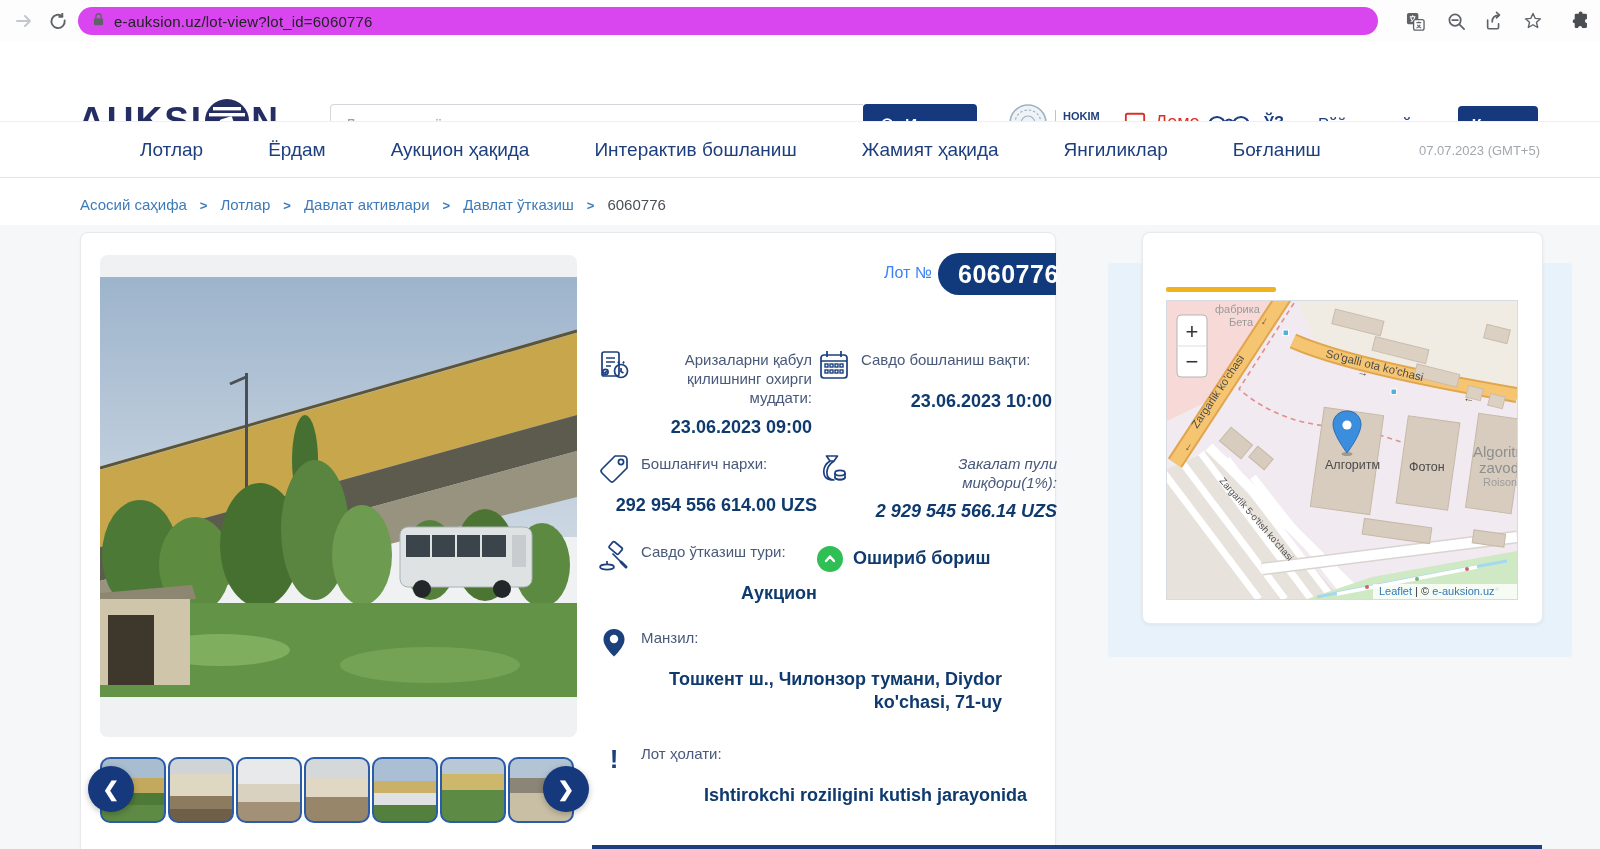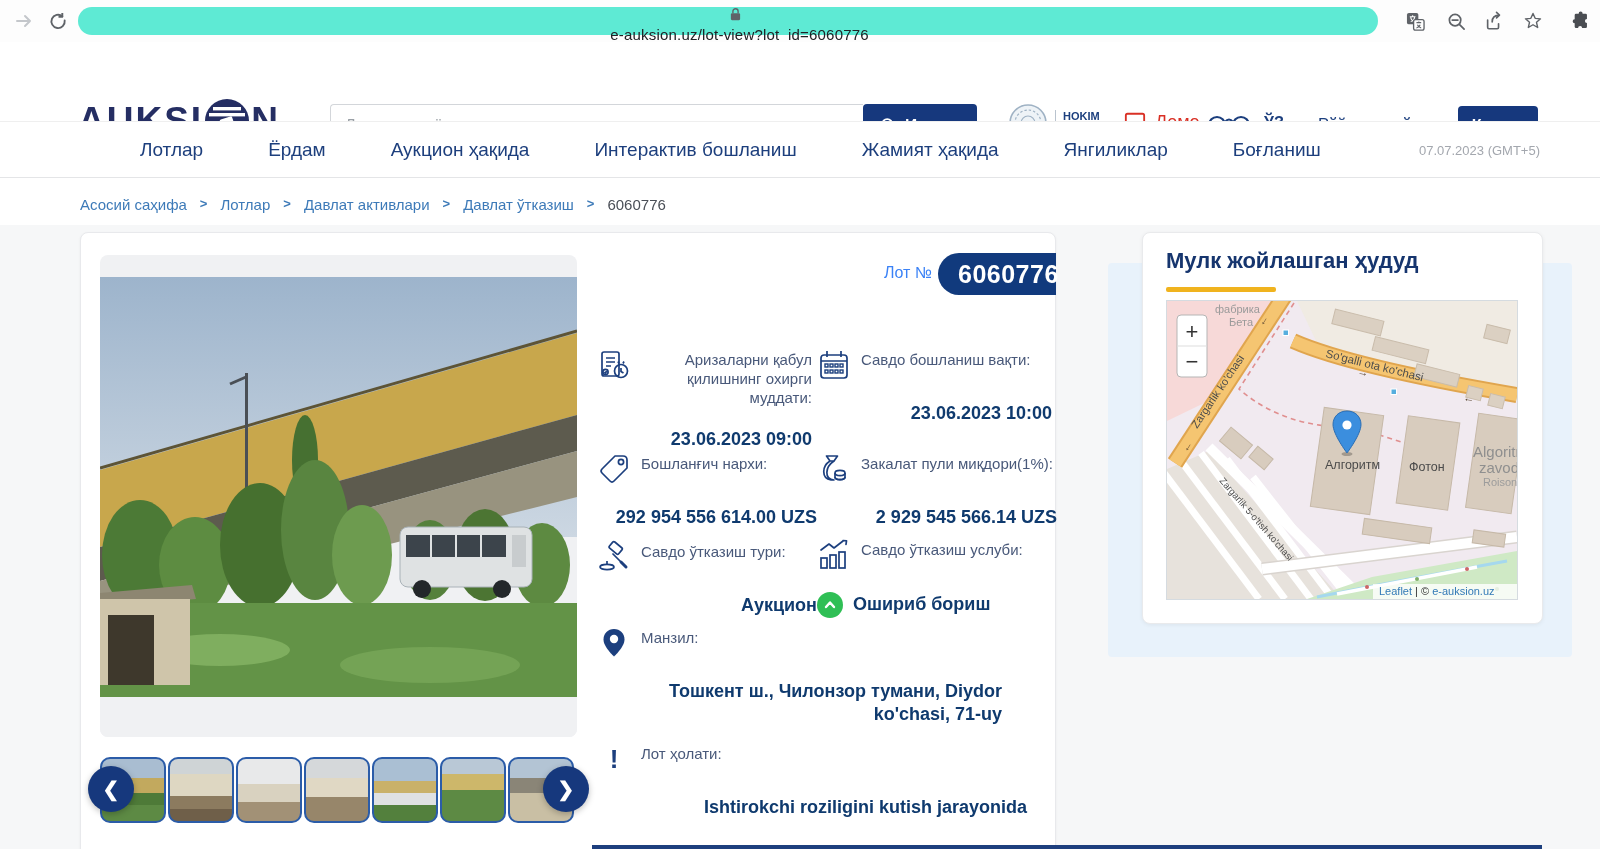--- a/index.html
+++ b/index.html
@@ -2,21 +2,21 @@
 <html><head>
 <meta charset="utf-8">
 <style>
   html,body{margin:0;padding:0;background:#e9e9e9;}
   #screen{position:relative;width:1600px;height:849px;overflow:hidden;background:#ffffff;
           font-family:"Liberation Sans",sans-serif;-webkit-font-smoothing:antialiased;}
 
   
   .browser-bar{position:absolute;left:0;top:0;width:1600px;height:42px;background:#fdfdfd;border-bottom:1px solid #dcdee1;}
   .b-icon{position:absolute;top:9px;width:24px;height:24px;display:flex;align-items:center;justify-content:center;}
-  .url-pill{position:absolute;left:78px;top:7px;width:1300px;height:28px;background:#5eead4;border-radius:14px;display:flex;align-items:center;padding-left:14px;box-sizing:border-box;flex-direction:column;}
+  .url-pill{position:absolute;left:78px;top:7px;width:1300px;height:28px;background:#d946ef;border-radius:14px;display:flex;align-items:center;padding-left:14px;box-sizing:border-box;}
   .url-text{font-size:15px;color:#202124;margin-left:9px;letter-spacing:.2px;}
 
   
   .site-header{position:absolute;left:0;top:42px;width:1600px;height:79px;background:#fff;}
   .logo{position:absolute;left:78px;top:56px;display:flex;align-items:center;font-size:37px;font-weight:800;color:#252e63;letter-spacing:2px;}
   .search-input{position:absolute;left:330px;top:62px;width:533px;height:43px;border:1px solid #d3d6da;border-right:none;border-radius:4px 0 0 4px;box-sizing:border-box;padding:0 14px;font-size:16px;color:#333;outline:none;background:#fff;}
   .search-input::placeholder{color:#9aa0a6;}
   .search-btn{position:absolute;left:863px;top:62px;width:114px;height:43px;background:#16387d;color:#fff;border:none;border-radius:4px;font-size:17px;font-weight:700;display:flex;align-items:center;justify-content:center;gap:8px;cursor:pointer;}
   .hokim{position:absolute;left:1008px;top:61px;display:flex;align-items:center;gap:7px;}
   .hokim-text{border-left:1.5px solid #b9c3ce;padding-left:7px;font-size:11px;font-weight:700;color:#1c3f7e;line-height:1.2;}
@@ -26,21 +26,21 @@
   .caret{width:0;height:0;border-left:5px solid transparent;border-right:5px solid transparent;border-top:6px solid #1c3f7e;margin-top:2px;}
   .register{position:absolute;left:1318px;top:73px;font-size:16.5px;color:#1c3f7e;text-decoration:none;}
   .login-btn{position:absolute;left:1458px;top:64px;width:80px;height:40px;background:#16387d;color:#fff;border:none;border-radius:4px;font-size:16px;font-weight:700;cursor:pointer;}
 
   
   .nav-bar{position:absolute;left:0;top:121px;width:1600px;height:57px;background:#fff;border-top:1px solid #efefef;border-bottom:1px solid #e4e5e7;display:flex;align-items:center;padding-left:140px;box-sizing:border-box;gap:65px;}
   .nav-item{font-size:19px;font-weight:500;color:#1d3f7d;text-decoration:none;white-space:nowrap;}
   .nav-date{position:absolute;right:60px;top:21px;font-size:13px;color:#a3a7ae;}
 
   
-  .breadcrumb{position:absolute;left:80px;top:196px;display:flex;align-items:flex-start;gap:13px;font-size:15px;}
+  .breadcrumb{position:absolute;left:80px;top:196px;display:flex;align-items:flex-end;gap:13px;font-size:15px;}
   .crumb{color:#3d7ab8;text-decoration:none;}
   .crumb-sep{color:#3d7ab8;font-size:13px;font-weight:700;}
   .crumb-last{color:#4a4f57;}
 
   
   .main-bg{position:absolute;left:0;top:225px;width:1600px;height:624px;background:#f6f7f8;}
   .blue-band{position:absolute;left:1108px;top:263px;width:464px;height:394px;background:#e8f2fb;border-radius:4px;}
 
   
   .lot-card{position:absolute;left:80px;top:232px;width:976px;height:630px;background:#fff;border:1px solid #e8e9ec;border-radius:8px;box-shadow:0 1px 3px rgba(0,0,0,.05);box-sizing:border-box;}
@@ -56,21 +56,21 @@
   .gal-btn{position:absolute;top:766px;width:46px;height:46px;border-radius:50%;background:#16387d;color:#fff;border:none;font-size:20px;font-weight:700;display:flex;align-items:center;justify-content:center;cursor:pointer;box-shadow:0 2px 6px rgba(0,0,0,.25);z-index:5;}
 
   .lot-title{position:absolute;left:597px;top:250px;width:292px;font-size:21px;font-weight:700;color:#103a6e;line-height:26px;}
   .lot-no-label{position:absolute;left:884px;top:264px;font-size:16px;color:#3b82f6;}
   .lot-no-badge{position:absolute;left:938px;top:253px;width:118px;height:42px;background:#113a7d;border-radius:21px 0 0 21px;color:#fff;font-size:25px;font-weight:700;display:flex;align-items:center;padding-left:20px;box-sizing:border-box;letter-spacing:.5px;}
 
   .cell{position:absolute;text-align:right;}
   .cell-head{display:flex;align-items:flex-start;gap:10px;}
   .cell-head .ic{flex:0 0 34px;height:34px;display:flex;align-items:center;justify-content:center;}
   .lbl{font-size:15px;color:#49597a;line-height:1.28;padding-top:2px;}
-  .val{margin-top:20px;font-size:18px;font-weight:700;color:#0f3a6e;line-height:1.3;}
+  .val{margin-top:8px;font-size:18px;font-weight:700;color:#0f3a6e;line-height:1.3;}
   .val-flex{display:flex;align-items:center;gap:10px;}
   .green-dot{width:26px;height:26px;border-radius:50%;background:#2fbf55;display:flex;align-items:center;justify-content:center;flex:0 0 26px;}
   .excl{font-size:26px;font-weight:800;color:#1c3f7e;line-height:1;}
 
   
   .map-card{position:absolute;left:1142px;top:232px;width:401px;height:392px;background:#fff;border:1px solid #e9eaec;border-radius:8px;box-shadow:0 1px 4px rgba(0,0,0,.06);box-sizing:border-box;}
   .map-title{position:absolute;left:1166px;top:248px;font-size:22px;font-weight:700;color:#16356e;}
   .map-underline{position:absolute;left:1166px;top:287px;width:110px;height:5px;background:#f0b31e;border-radius:2px;}
   .map-box{position:absolute;left:1166px;top:300px;width:352px;height:300px;border:1px solid #d5dbe0;box-sizing:border-box;overflow:hidden;}
 
@@ -339,21 +339,21 @@
         <svg width="34" height="34" viewBox="0 0 34 34" fill="none" stroke="#1c3f7e" stroke-width="1.7">
           <path d="M18 4 h8 q4 0 4 4 v8 l-13 13 q-2 2 -4 0 l-8 -8 q-2 -2 0 -4 z" stroke-linejoin="round"></path>
           <circle cx="24" cy="10" r="2.6"></circle>
         </svg>
       </span>
       <span class="lbl">Бошланғич нархи:</span>
     </div>
     <div class="val">292 954 556 614.00 UZS</div>
   </div>
 
-  <div class="cell" style="left:817px;top:452px;width:240px;">
+  <div class="cell" style="left:817px;top:452px;width:240px;font-style:italic;">
     <div class="cell-head">
       <span class="ic">
         <svg width="34" height="34" viewBox="0 0 34 34" fill="none" stroke="#1c3f7e" stroke-width="1.7">
           <path d="M13 9 l-3.5 -5 h11 L17 9" stroke-linejoin="round"></path>
           <path d="M13 9 h4 c-9 6 -10 18 0 19 h-3 c-10 -2 -9 -14 -1 -19 z" stroke-linejoin="round"></path>
           <ellipse cx="23" cy="21" rx="5" ry="2.6"></ellipse>
           <path d="M18 21 v4 c0 1.5 2.2 2.6 5 2.6 s5 -1.1 5 -2.6 v-4"></path>
           <path d="M18 25 c0 1.5 2.2 2.6 5 2.6 s5 -1.1 5 -2.6"></path>
         </svg>
       </span>
@@ -372,31 +372,20 @@
           <ellipse cx="10" cy="27" rx="7" ry="2.6"></ellipse>
           <path d="M10 24 v-3"></path>
         </svg>
       </span>
       <span class="lbl">Савдо ўтказиш тури:</span>
     </div>
     <div class="val">Аукцион</div>
   </div>
 
   <div class="cell" style="left:817px;top:538px;width:240px;">
-    <div class="cell-head">
-      <span class="ic">
-        <svg width="34" height="34" viewBox="0 0 34 34" fill="none" stroke="#1c3f7e" stroke-width="1.7">
-          <rect x="4" y="20" width="6" height="10"></rect>
-          <rect x="13" y="17" width="6" height="13"></rect>
-          <rect x="22" y="14" width="6" height="16"></rect>
-          <path d="M4 12 l8 -6 5 4 9 -7 M26 2.5 l3.5 .3 -.5 3.5" stroke-linejoin="round" stroke-linecap="round"></path>
-        </svg>
-      </span>
-      <span class="lbl">Савдо ўтказиш услуби:</span>
-    </div>
     <div class="val val-flex">
       <span class="green-dot">
         <svg width="16" height="16" viewBox="0 0 16 16">
             <polyline points="4,10 8,5.5 12,10" fill="none" stroke="#fff" stroke-width="2.4" stroke-linecap="round" stroke-linejoin="round"></polyline>
           </svg>
       </span>
       <span>Ошириб бориш</span>
     </div>
   </div>
 
@@ -417,21 +406,20 @@
     <div class="cell-head">
       <span class="ic">
           <span class="excl">!</span>
         </span>
       <span class="lbl">Лот ҳолати:</span>
     </div>
     <div class="val">Ishtirokchi roziligini kutish jarayonida</div>
   </div>
 
   <div class="map-card"></div>
-  <div class="map-title">Мулк жойлашган ҳудуд</div>
   <div class="map-underline"></div>
 
   <div class="map-box">
     <svg width="350" height="298" viewBox="0 0 350 298" font-family="Liberation Sans, sans-serif">
 
       <rect x="0" y="0" width="350" height="298" fill="#f1eaf0"></rect>
       <polygon points="130,0 350,0 350,100 150,42" fill="#f0ebe3"></polygon>
       <polygon points="0,0 112,0 58,92 0,120" fill="#f7d9d8"></polygon>
 
       <polygon points="0,168 42,150 175,298 0,298" fill="#e7e2dc"></polygon>

